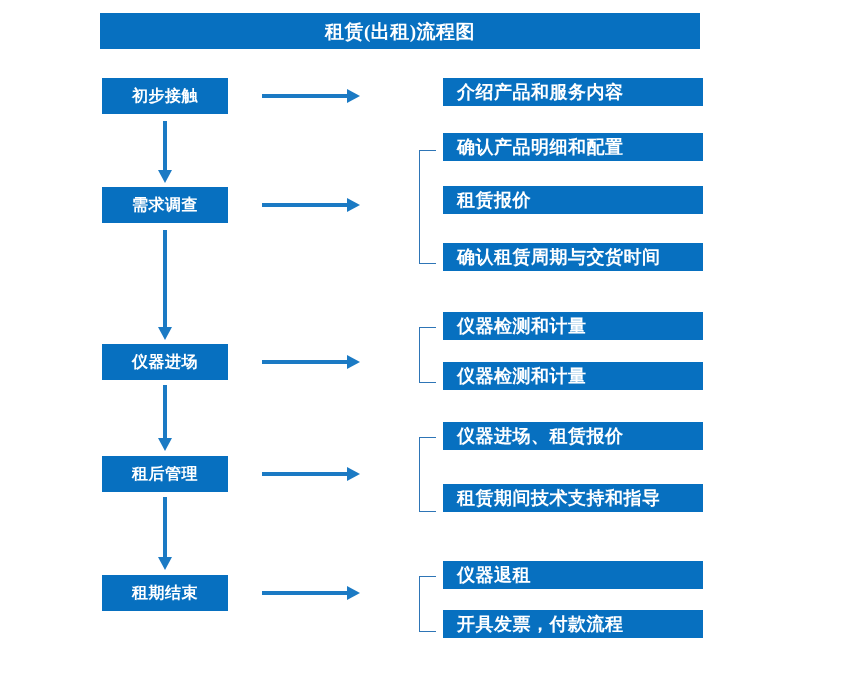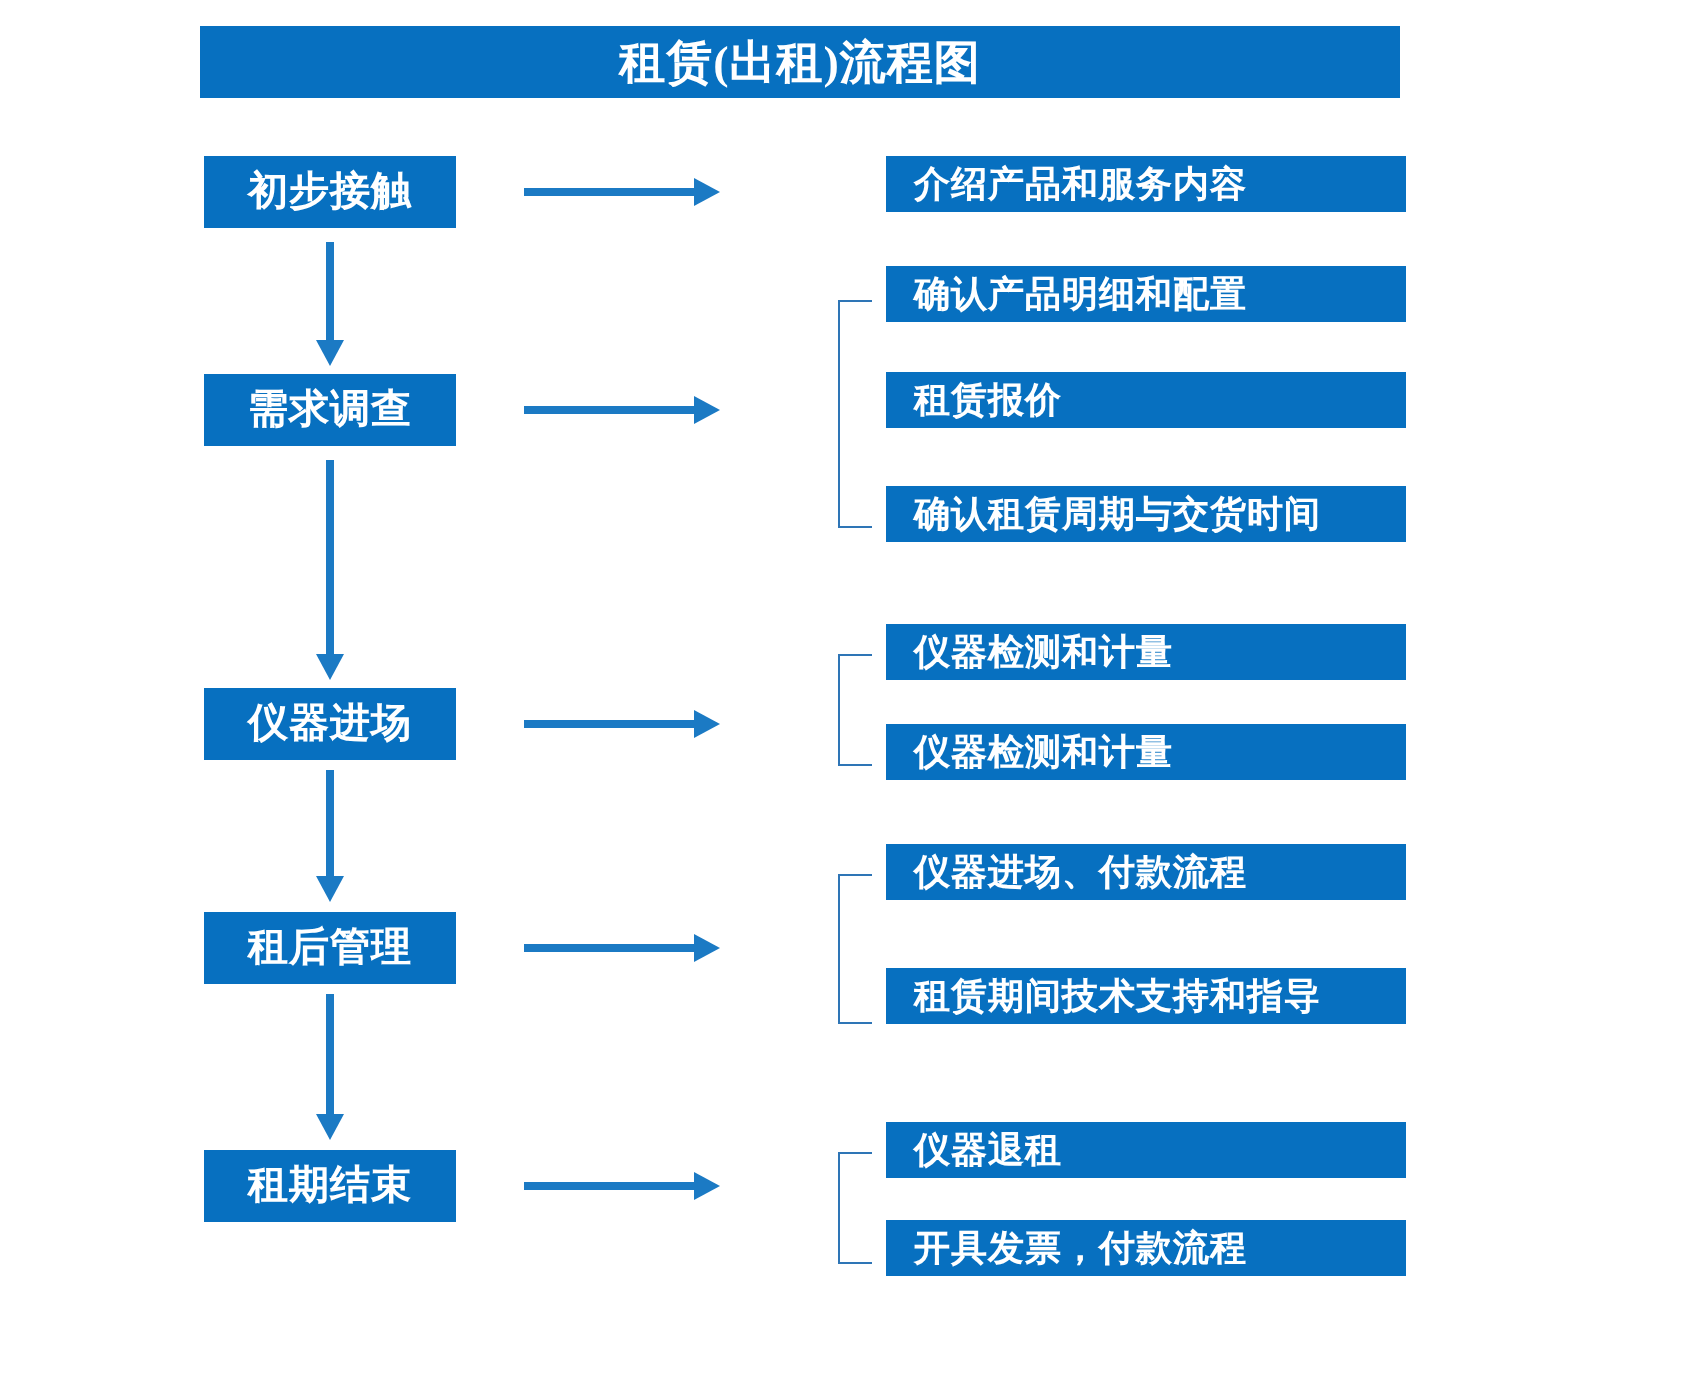--- a/index.html
+++ b/index.html
@@ -30,28 +30,28 @@
     box-sizing: border-box;
     letter-spacing: 0.5px;
     line-height: 1;
   }
   .title-bar {
     left: 100px;
     top: 13px;
     width: 600px;
     height: 36px;
     justify-content: center;
-    font-size: 23px;
+    font-size: 19px;
   }
   .stage-box {
     left: 102px;
     width: 126px;
     height: 36px;
     justify-content: center;
-    font-size: 20px;
+    font-size: 16px;
   }
   .detail-box {
     left: 443px;
     width: 260px;
     height: 28px;
     justify-content: flex-start;
     padding-left: 14px;
     font-size: 18px;
   }
   
@@ -180,19 +180,19 @@
 
   <div class="box detail-box" style="top:78px;">介绍产品和服务内容</div>
 
   <div class="box detail-box" style="top:133px;">确认产品明细和配置</div>
   <div class="box detail-box" style="top:186px;">租赁报价</div>
   <div class="box detail-box" style="top:243px;">确认租赁周期与交货时间</div>
 
   <div class="box detail-box" style="top:312px;">仪器检测和计量</div>
   <div class="box detail-box" style="top:362px;">仪器检测和计量</div>
 
-  <div class="box detail-box" style="top:422px;">仪器进场、付款流程</div>
+  <div class="box detail-box" style="top:422px;">仪器进场、租赁报价</div>
   <div class="box detail-box" style="top:484px;">租赁期间技术支持和指导</div>
 
   <div class="box detail-box" style="top:561px;text-align:right;">仪器退租</div>
   <div class="box detail-box" style="top:610px;">开具发票，付款流程</div>
 
 </div>
 
 </body></html>

